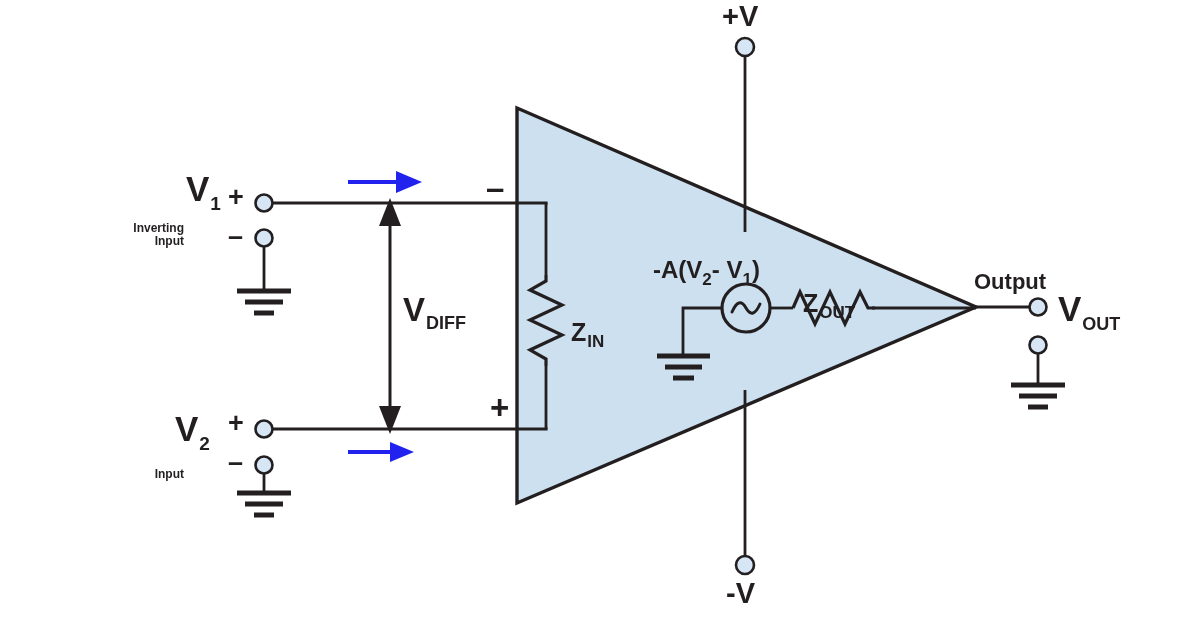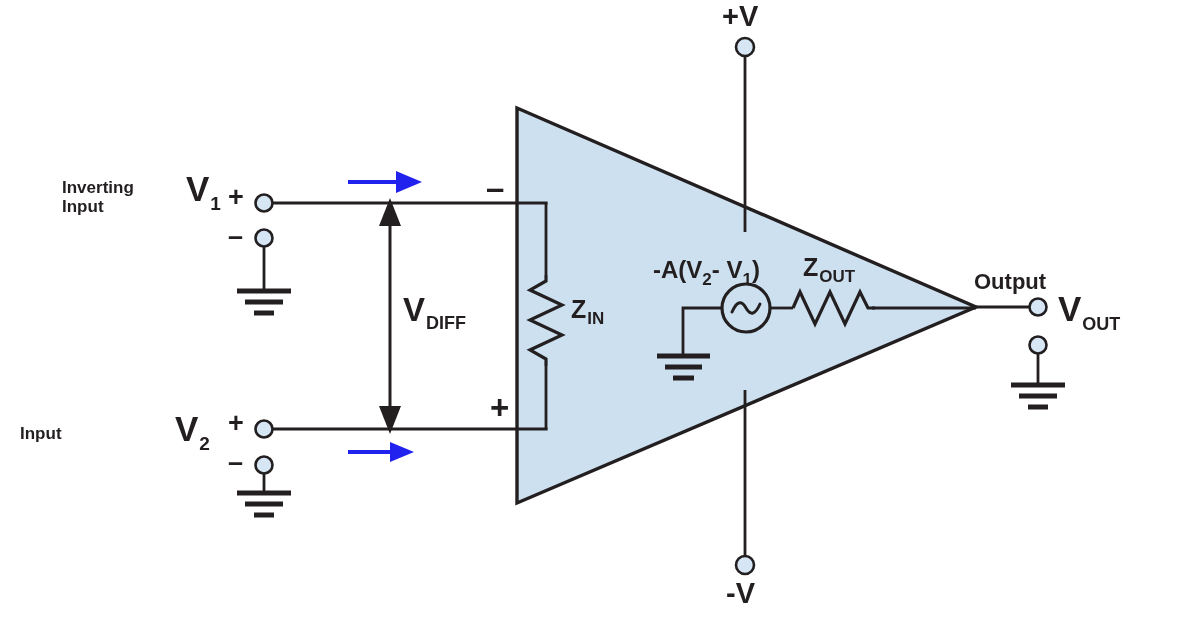--- a/index.html
+++ b/index.html
@@ -92,22 +92,23 @@
   .lbl {
     position: absolute;
     color: #231f20;
     font-family: "Liberation Sans", sans-serif;
     font-weight: bold;
     white-space: nowrap;
     line-height: 1.12;
     user-select: none;
   }
   .lbl-side {
-    font-size: 17px;
-    text-align: left;
+    font-size: 12px;
+    text-align: right;
+    margin-top: 44px;
   }
   .lbl-big {
     font-size: 35px;
   }
   .lbl-sub {
     font-size: 19px;
     vertical-align: baseline;
   }
   .sub-small {
     font-size: 18px;
@@ -122,20 +123,21 @@
     font-size: 29px;
   }
   .lbl-out {
     font-size: 22px;
   }
   .lbl-src {
     font-size: 24px;
   }
   .lbl-z {
     font-size: 25px;
+    margin-top: 36px;
   }
   .lbl-vdiff {
     font-size: 33px;
   }
   .sub-tiny {
     font-size: 17px;
   }
 </style>
 </head>
 <body>
@@ -243,21 +245,21 @@
   <div class="lbl lbl-sign" style="left:228px; top:408px;">+</div>
   <div class="lbl lbl-sign" style="left:228px; top:447px;">–</div>
 
   <div class="lbl lbl-vdiff" style="left:403px; top:292px;">
     <span>V</span><span class="sub-small" style="position:relative; top:8px; left:1px;">DIFF</span>
   </div>
 
   <div class="lbl lbl-sign-lg" style="left:486px; top:170px;">–</div>
   <div class="lbl lbl-sign-lg" style="left:490px; top:390px;">+</div>
 
-  <div class="lbl lbl-z" style="left:571px; top:295px;">
+  <div class="lbl lbl-z" style="left:571px; top:282px;">
     <span>Z</span><span class="sub-tiny" style="position:relative; top:6px; left:1px;">IN</span>
   </div>
 
   <div class="lbl lbl-z" style="left:803px; top:253px;">
     <span>Z</span><span class="sub-tiny" style="position:relative; top:6px; left:1px;">OUT</span>
   </div>
 
   <div class="lbl lbl-src" style="left:653px; top:257px;">
     <span>-A(V</span><span class="sub-tiny" style="position:relative; top:7px;">2</span><span>- V</span><span class="sub-tiny" style="position:relative; top:7px;">1</span><span>)</span>
   </div>

